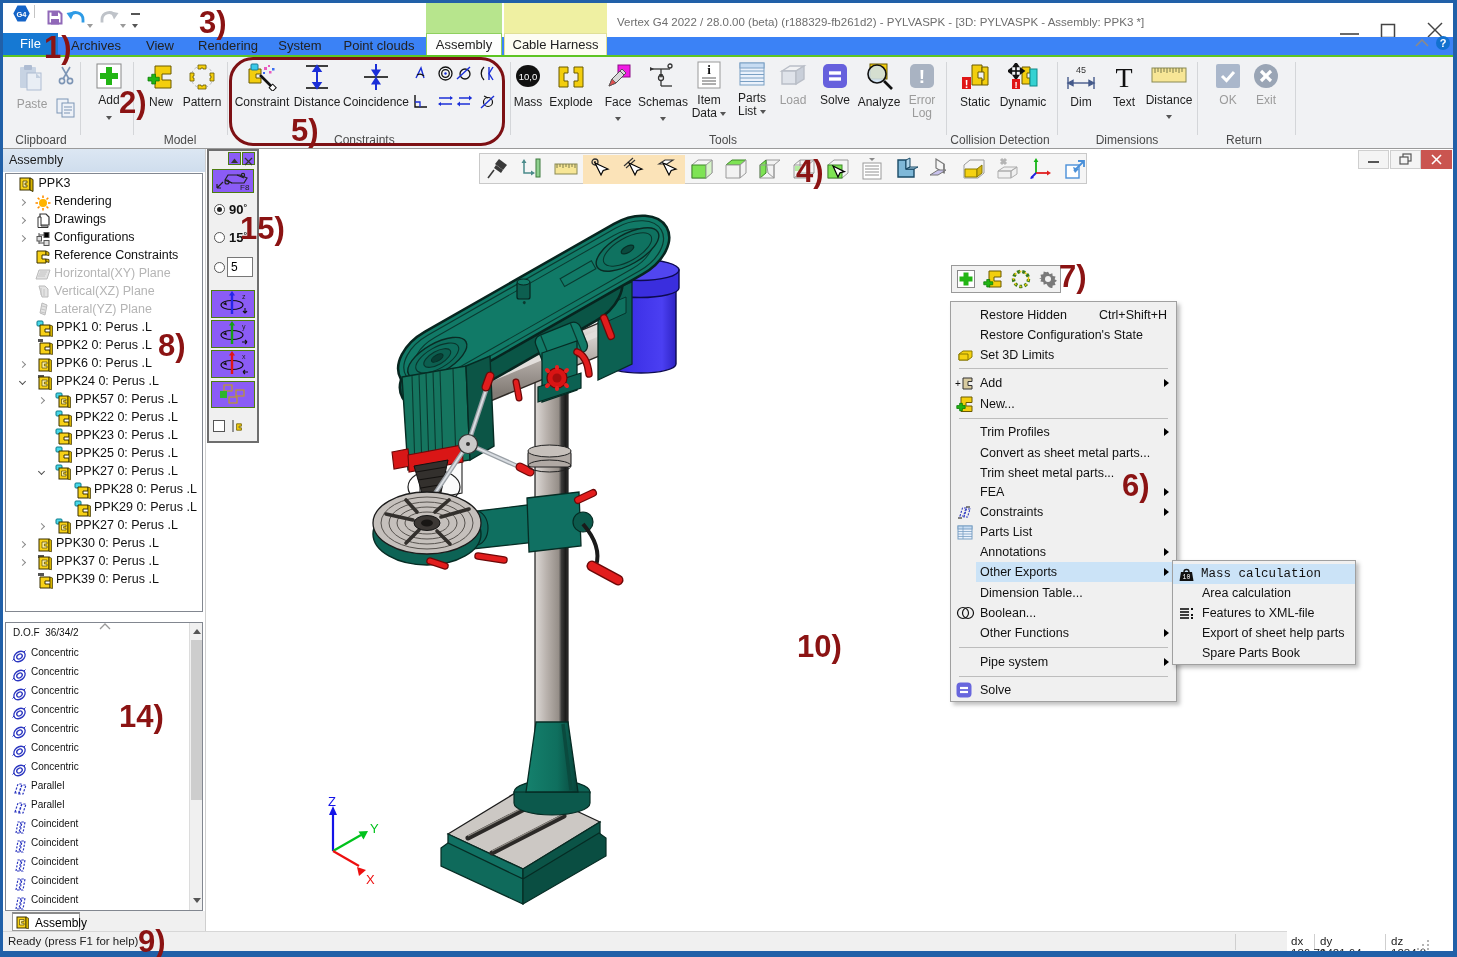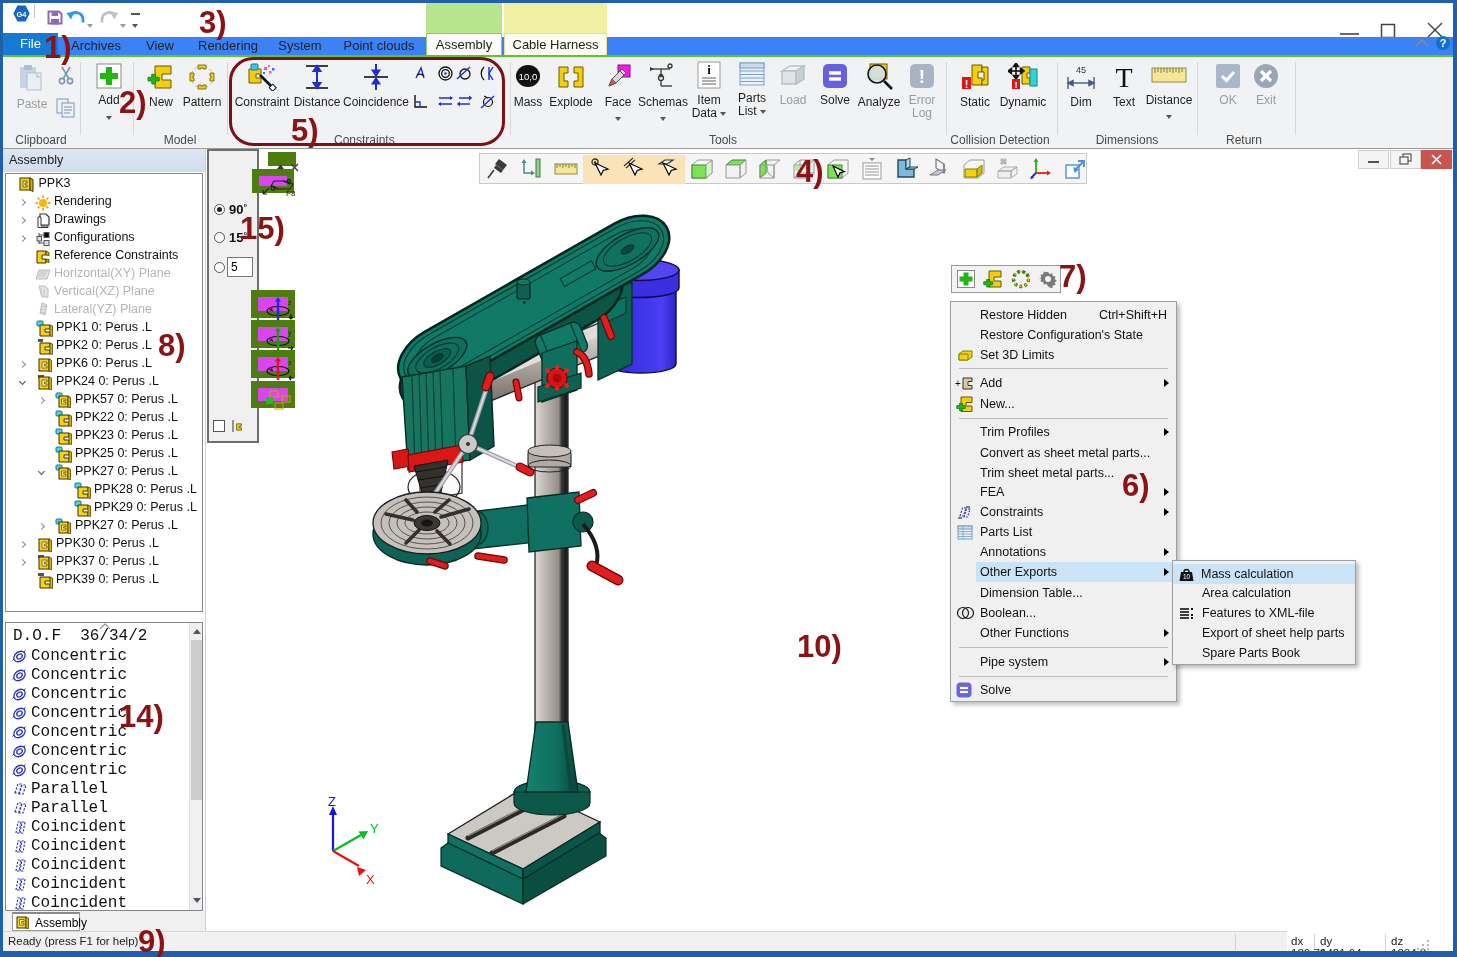--- a/index.html
+++ b/index.html
@@ -47,41 +47,41 @@
 #treebox { left:5px; top:173px; width:198px; height:439px; background:#fff;
   border:1px solid #828790; overflow:hidden; }
 .trow { position:absolute; height:18px; font-size:12.5px; color:#111; white-space:nowrap; }
 .trow.grey { color:#b5b5b5; }
 .chev { position:absolute; width:5px; height:5px; border-right:1.4px solid #8a8a8a;
   border-bottom:1.4px solid #8a8a8a; }
 .chev.r { transform:rotate(-45deg); }
 .chev.d { transform:rotate(45deg); border-color:#505050; }
 #dofbox { left:5px; top:622px; width:198px; height:289px; background:#fff;
   border:1px solid #828790; overflow:hidden; }
-.drow { position:absolute; height:19px; font-size:16px; color:#111; white-space:nowrap;font-family:Liberation Mono, monospace; }
+.drow { position:absolute; height:19px; font-size:10px; color:#111; white-space:nowrap; }
 
 .sbar { position:absolute; background:#f0f0f0; }
 .sthumb { position:absolute; background:#cdcdcd; }
 .sarrow { position:absolute; width:0; height:0; }
 #lpTabs { left:3px; top:911px; width:202px; height:20px; background:#f0f0f0; }
 #lpTab1 { position:absolute; left:9px; top:1px; width:68px; height:19px; background:#fff;
   border:1px solid #9a9a9a; border-top:2px solid #8a8a8a; font-size:12px; line-height:16px; }
 
 #statusbar { left:0px; top:931px; width:1287px; height:20px; background:#f0f0f0;
   border-top:1px solid #d7d7d7; font-size:11.5px; color:#222; }
 .ssep { position:absolute; top:2px; width:1px; height:16px; background:#cfcfcf; }
 
 #vtoolbar { left:479px; top:153px; width:608px; height:31px; background:#f5f5f5;
   border:1px solid #c9c9c9; }
 #vtHl { position:absolute; left:103px; top:1px; width:102px; height:29px; background:#fbe3b8; }
 .vticon { position:absolute; top:3px; width:24px; height:24px; }
 
 #palette { left:207px; top:149px; width:52px; height:294px; background:#f0f0f0;
   border:2px solid #6e6e6e; border-top:2px solid #6e6e6e; }
-.palbtn { position:absolute; background:#d946ef; border:7px solid #4d7c0f;margin-left:40px; }
+.palbtn { position:absolute; background:#8b5cf6; border:1px solid #4d7c0f; }
 
 .menu { position:absolute; background:#f0f0f0; border:1px solid #a0a0a0;
   box-shadow:3px 3px 4px rgba(0,0,0,0.25); font-size:12.5px; color:#111; }
 .mi { position:absolute; left:1px; height:20px; line-height:20px; white-space:nowrap; }
 .mi .txt { position:absolute; left:28px; }
 .msep { position:absolute; left:8px; height:1px; background:#bdbdbd; }
 .marrow { position:absolute; right:7px; top:6px; width:0; height:0;
   border-top:4px solid transparent; border-bottom:4px solid transparent; border-left:5px solid #000; }
 .mhl { background:#cbe3f7; }
 
@@ -133,20 +133,21 @@
           <line x1="15" y1="1" x2="1" y2="15"></line>
         </g>
       </svg>
   </div>
   <svg class="abs" style="left:1414px;top:38px;z-index:20;" width="16" height="10" viewBox="0 0 16 10">
       <path d="M2 8 L8 2 L14 8" fill="none" stroke="#8a8a8a" stroke-width="1.6"></path>
     </svg>
   <div class="abs" style="left:1436px;top:36px;width:14px;height:14px;border-radius:50%;background:#1271cf;color:#fff;font-size:11px;font-weight:bold;text-align:center;line-height:14px;z-index:20;">?</div>
   <div class="abs" id="ctxGreen"></div>
   <div class="abs" id="ctxYellow"></div>
+  <div class="abs" id="titletext">Vertex G4 2022 / 28.0.00 (beta) (r188329-fb261d2) - PYLVASPK - [3D: PYLVASPK - Assembly: PPK3 *]</div>
   <div class="abs" id="tabrow">
     <div class="tab" id="tabFile">File</div>
     <div class="tab" style="left:63px;width:60px;">Archives</div>
     <div class="tab" style="left:134px;width:46px;">View</div>
     <div class="tab" style="left:192px;width:66px;">Rendering</div>
     <div class="tab" style="left:268px;width:58px;">System</div>
     <div class="tab" style="left:336px;width:80px;">Point clouds</div>
     <div class="tab" id="tabAssembly">Assembly</div>
     <div class="tab" id="tabCable">Cable Harness</div>
   </div>
@@ -1316,21 +1317,21 @@
           <rect x="0.5" y="0.5" width="15" height="15" rx="4" fill="#6866dd"></rect>
           <g stroke="#fff" stroke-width="2.2">
             <line x1="4" y1="6" x2="12" y2="6"></line>
             <line x1="4" y1="10" x2="12" y2="10"></line>
           </g>
         </svg>
       </div>
   </div>
 
   <div class="menu" style="left:1172px;top:560px;width:184px;height:105px;">
-    <div class="mi mhl" style="top:3px;width:182px;left:0;">
+    <div class="mi mhl" style="top:3px;width:182px;left:0;font-family:Liberation Mono, monospace;">
         <span class="txt">Mass calculation</span>
       <svg style="position:absolute;left:6px;top:3px;" width="15" height="15" viewBox="0 0 15 15">
           <path d="M2 5 h11 l1.5 9 H0.5 z" fill="#111"></path>
           <path d="M5 5 a2.5 2.5 0 0 1 5 0" fill="none" stroke="#111" stroke-width="1.4"></path>
           <text x="7.5" y="12" font-size="6.5" fill="#fff" text-anchor="middle">10</text>
         </svg>
       </div>
     <div class="mi" style="top:22px;width:214px;">
         <span class="txt">Area calculation</span>
       </div>

